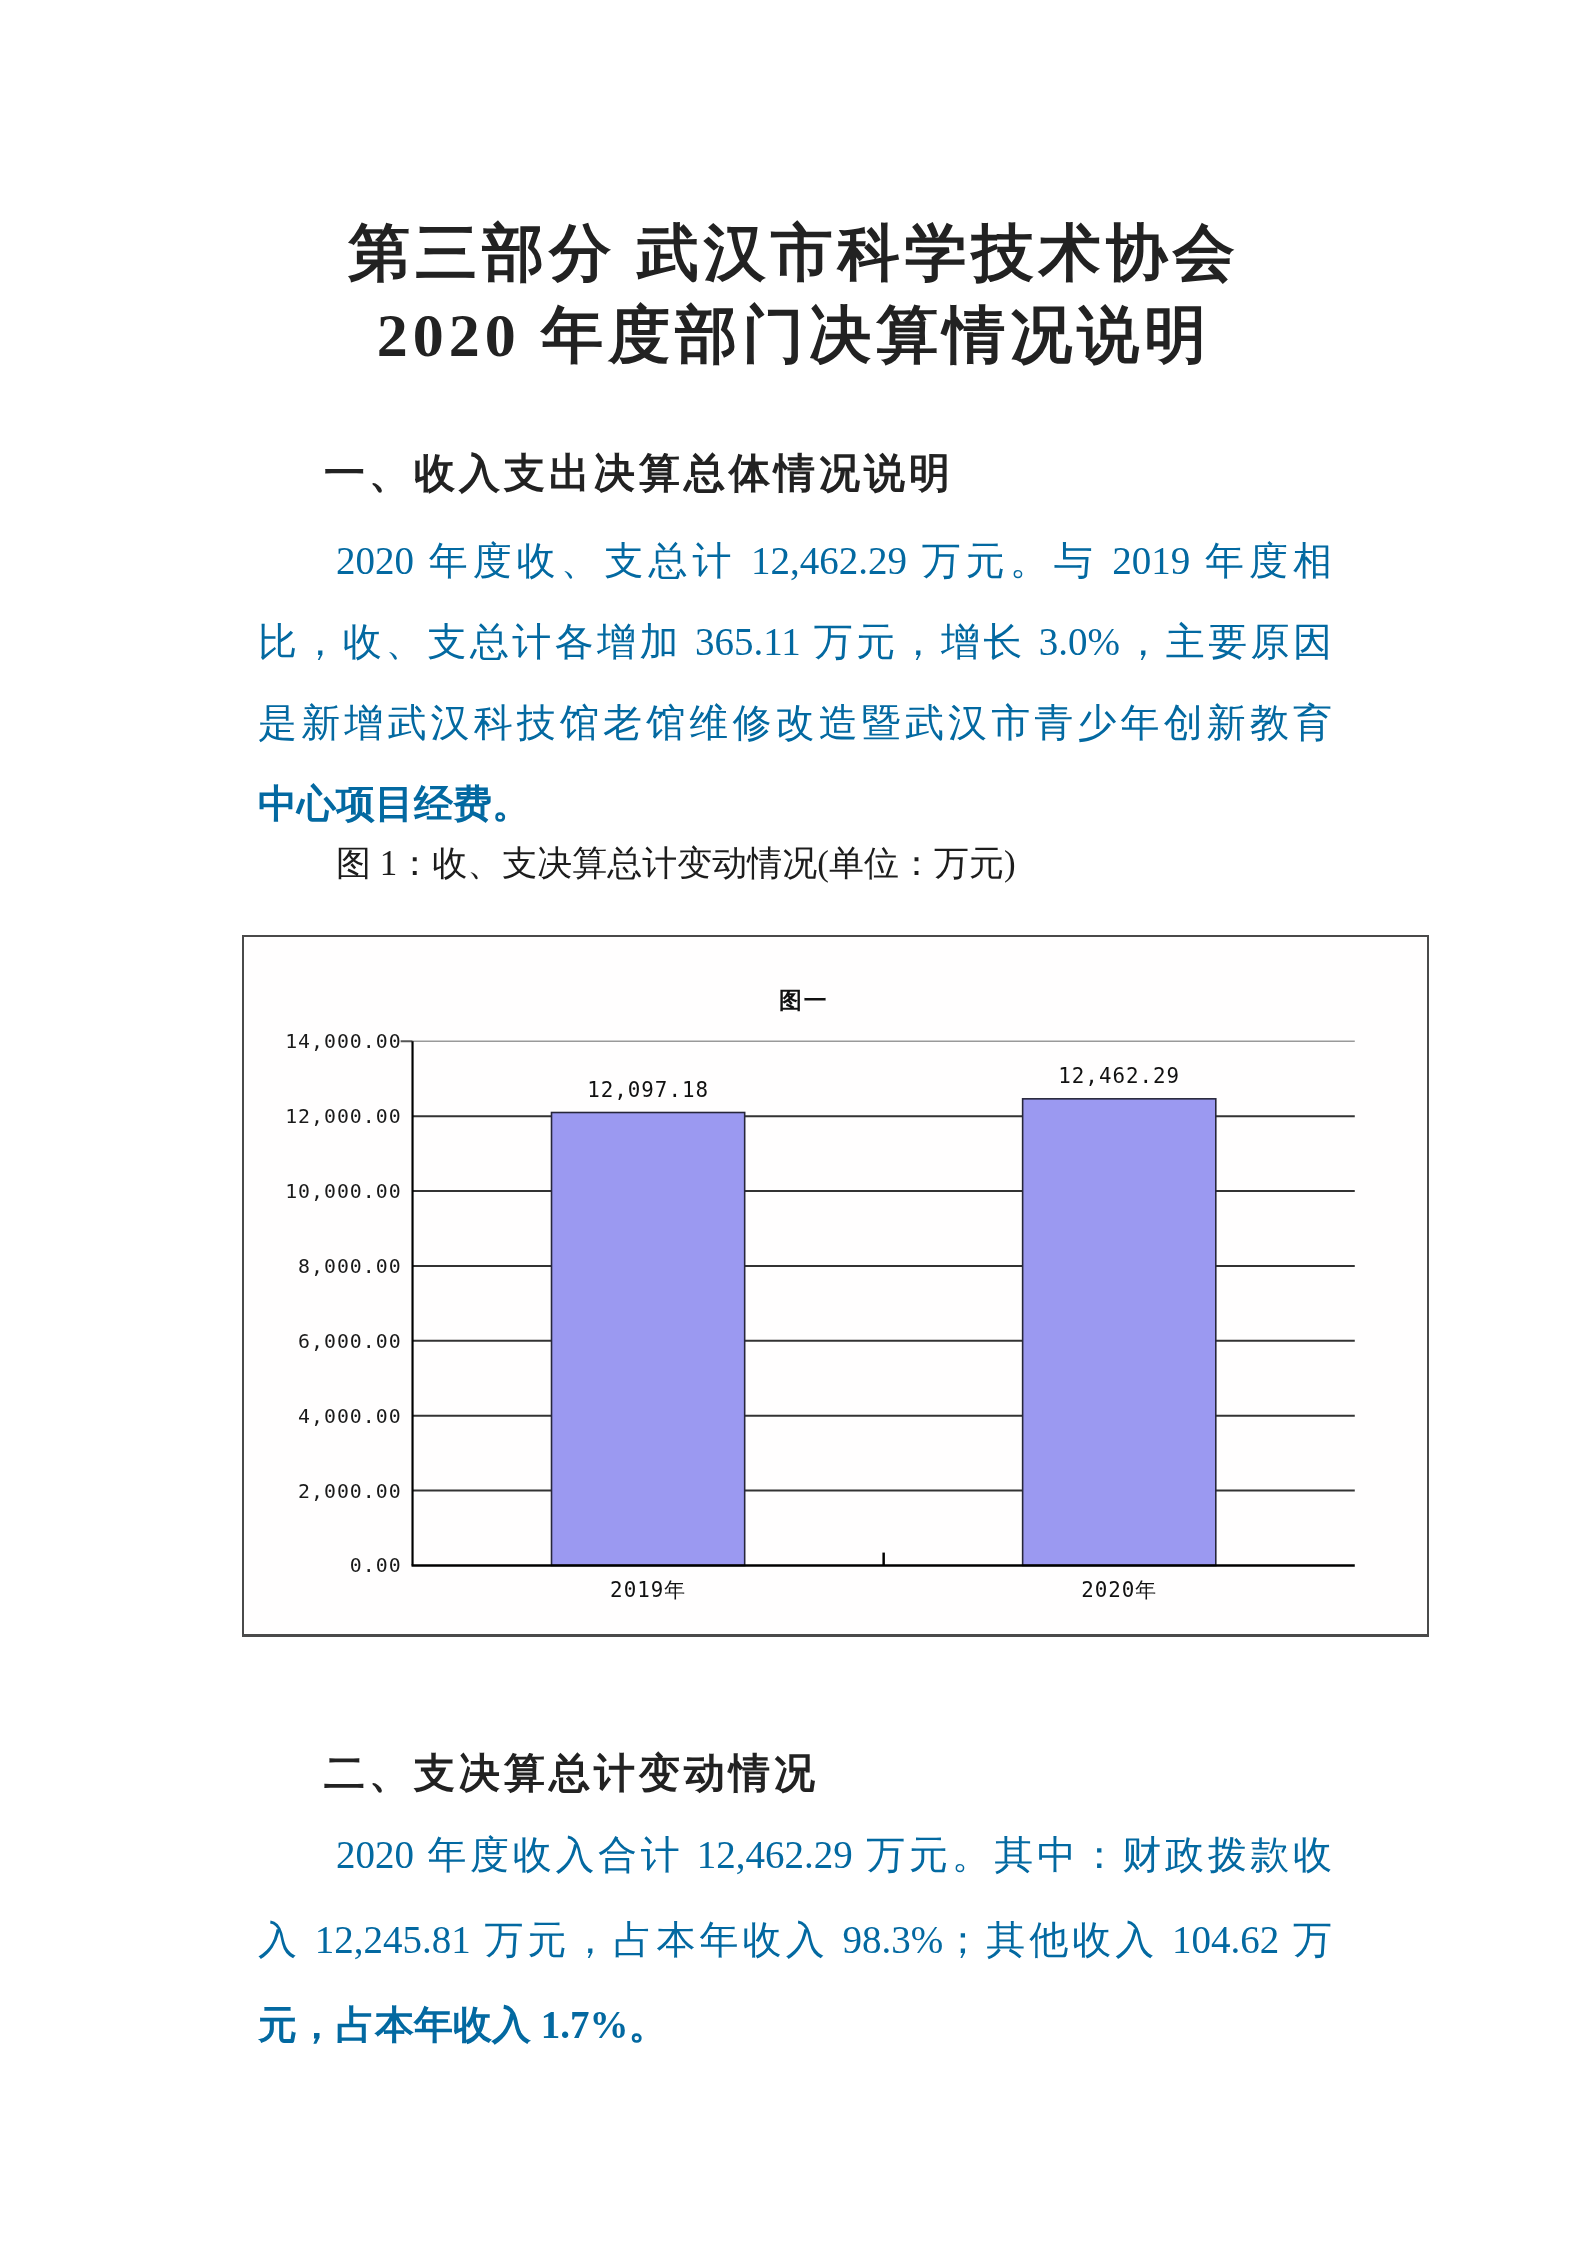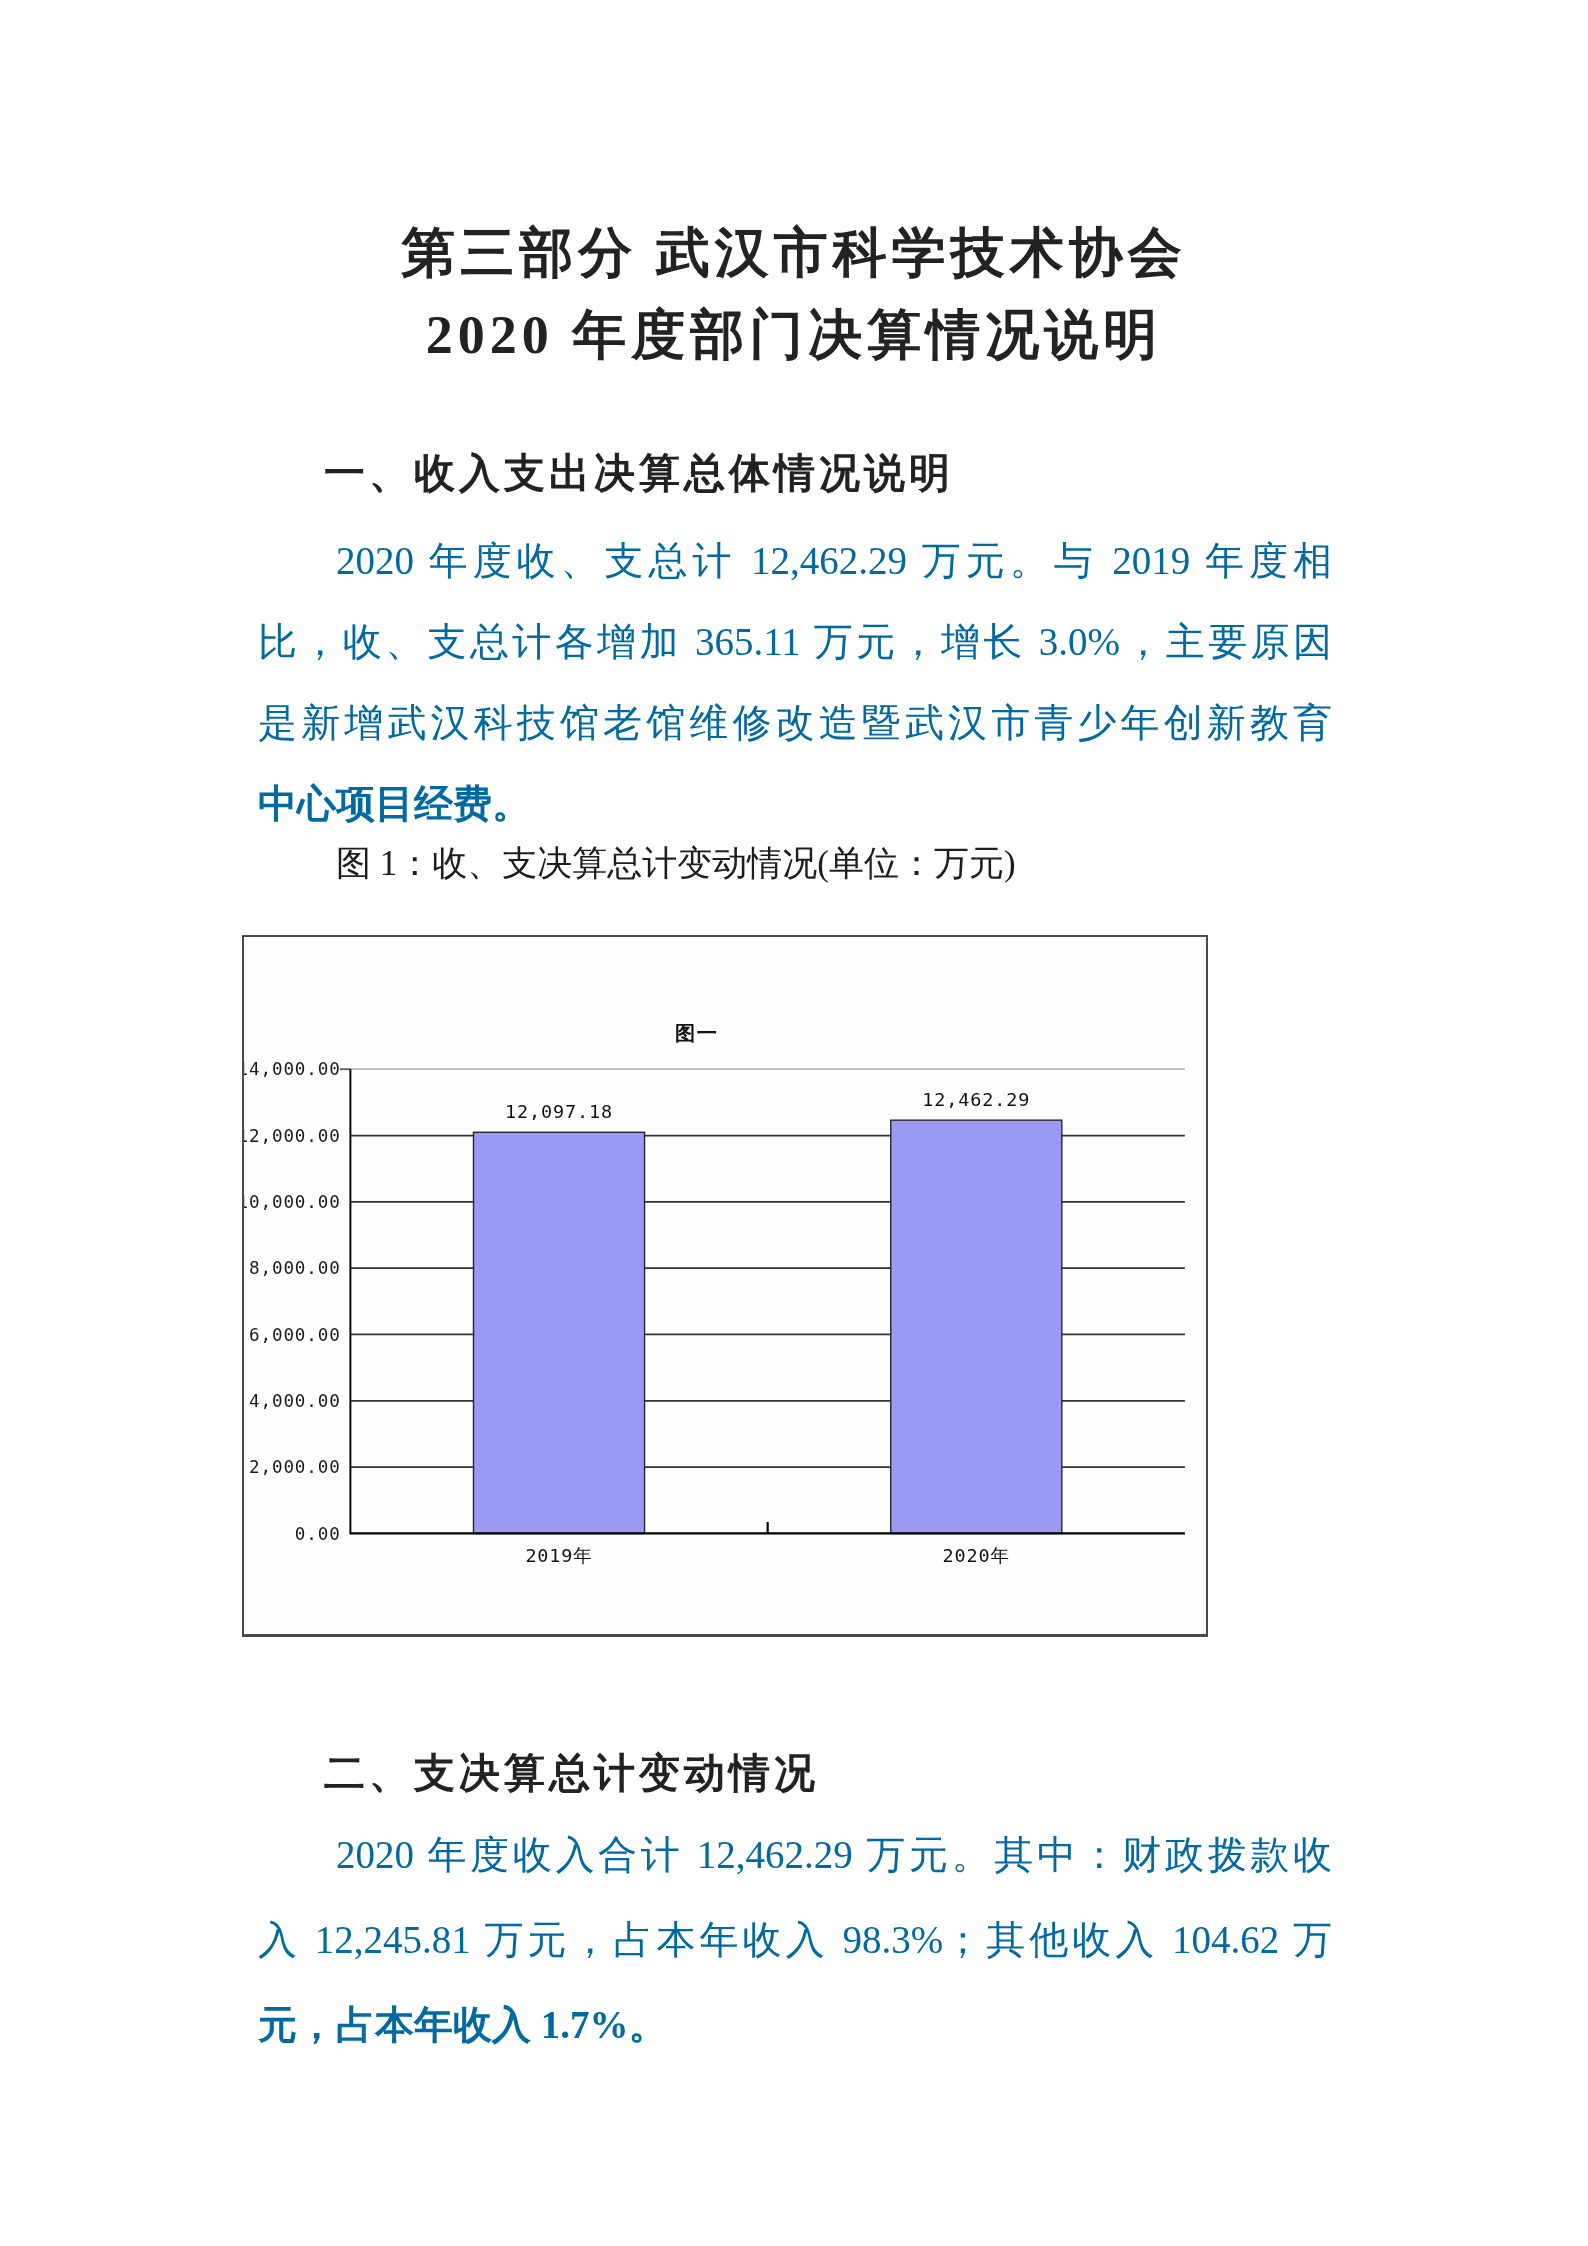--- a/index.html
+++ b/index.html
@@ -11,21 +11,21 @@
     overflow:hidden;
     font-family:"Liberation Serif","DejaVu Serif",serif;
     color:#1d1d1d;
   }
   
   .doc-title{
     position:absolute;left:0;top:212px;width:1588px;
     text-align:center;
     font-family:"Liberation Serif","DejaVu Serif",serif;
     font-weight:bold;
-    font-size:54px;line-height:82px;
+    font-size:62px;line-height:82px;
     letter-spacing:5px;
     color:#222;
   }
   .heading{
     position:absolute;left:258px;width:1074px;
     font-weight:bold;
     font-size:41px;
     letter-spacing:4px;
     color:#222;
     font-family:"Liberation Serif","DejaVu Serif",serif;
@@ -48,21 +48,21 @@
   .fig-caption{
     position:absolute;left:258px;width:1074px;
     font-size:35px;
     text-indent:78px;
     color:#1d1d1d;
     white-space:nowrap;
   }
   
   .chart-box{
     position:absolute;left:242px;top:935px;
-    width:966px;height:702px;
+    width:1187px;height:702px;
     background:#fffefe;
     border:2px solid #4a4a4a;
     border-bottom-width:3px;
     box-sizing:border-box;
   }
   .chart-box svg{display:block;width:100%;height:100%;}
   .c-title{
     font:600 23px "DejaVu Sans","Liberation Sans",sans-serif;
     fill:#111;
     letter-spacing:2px;

